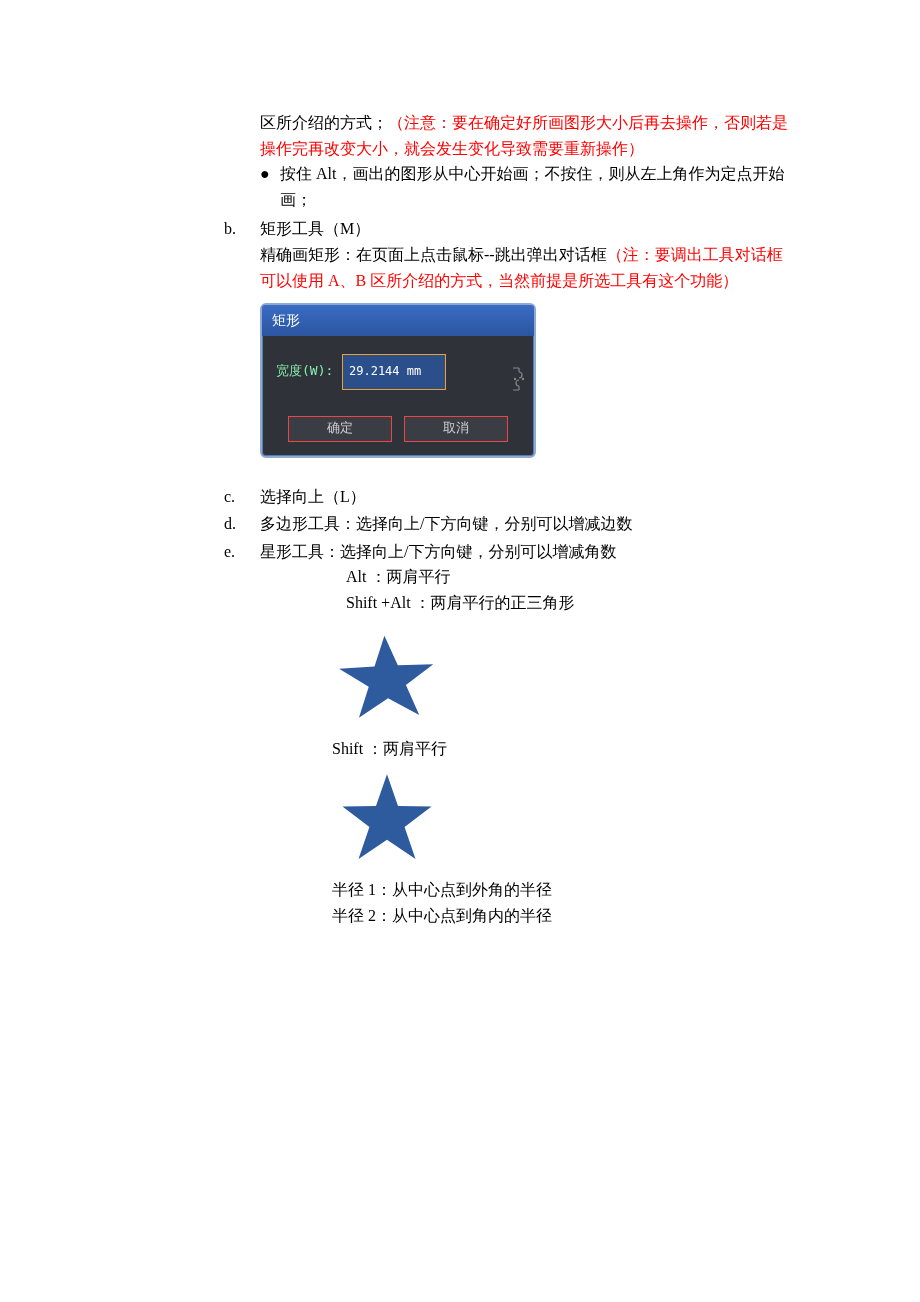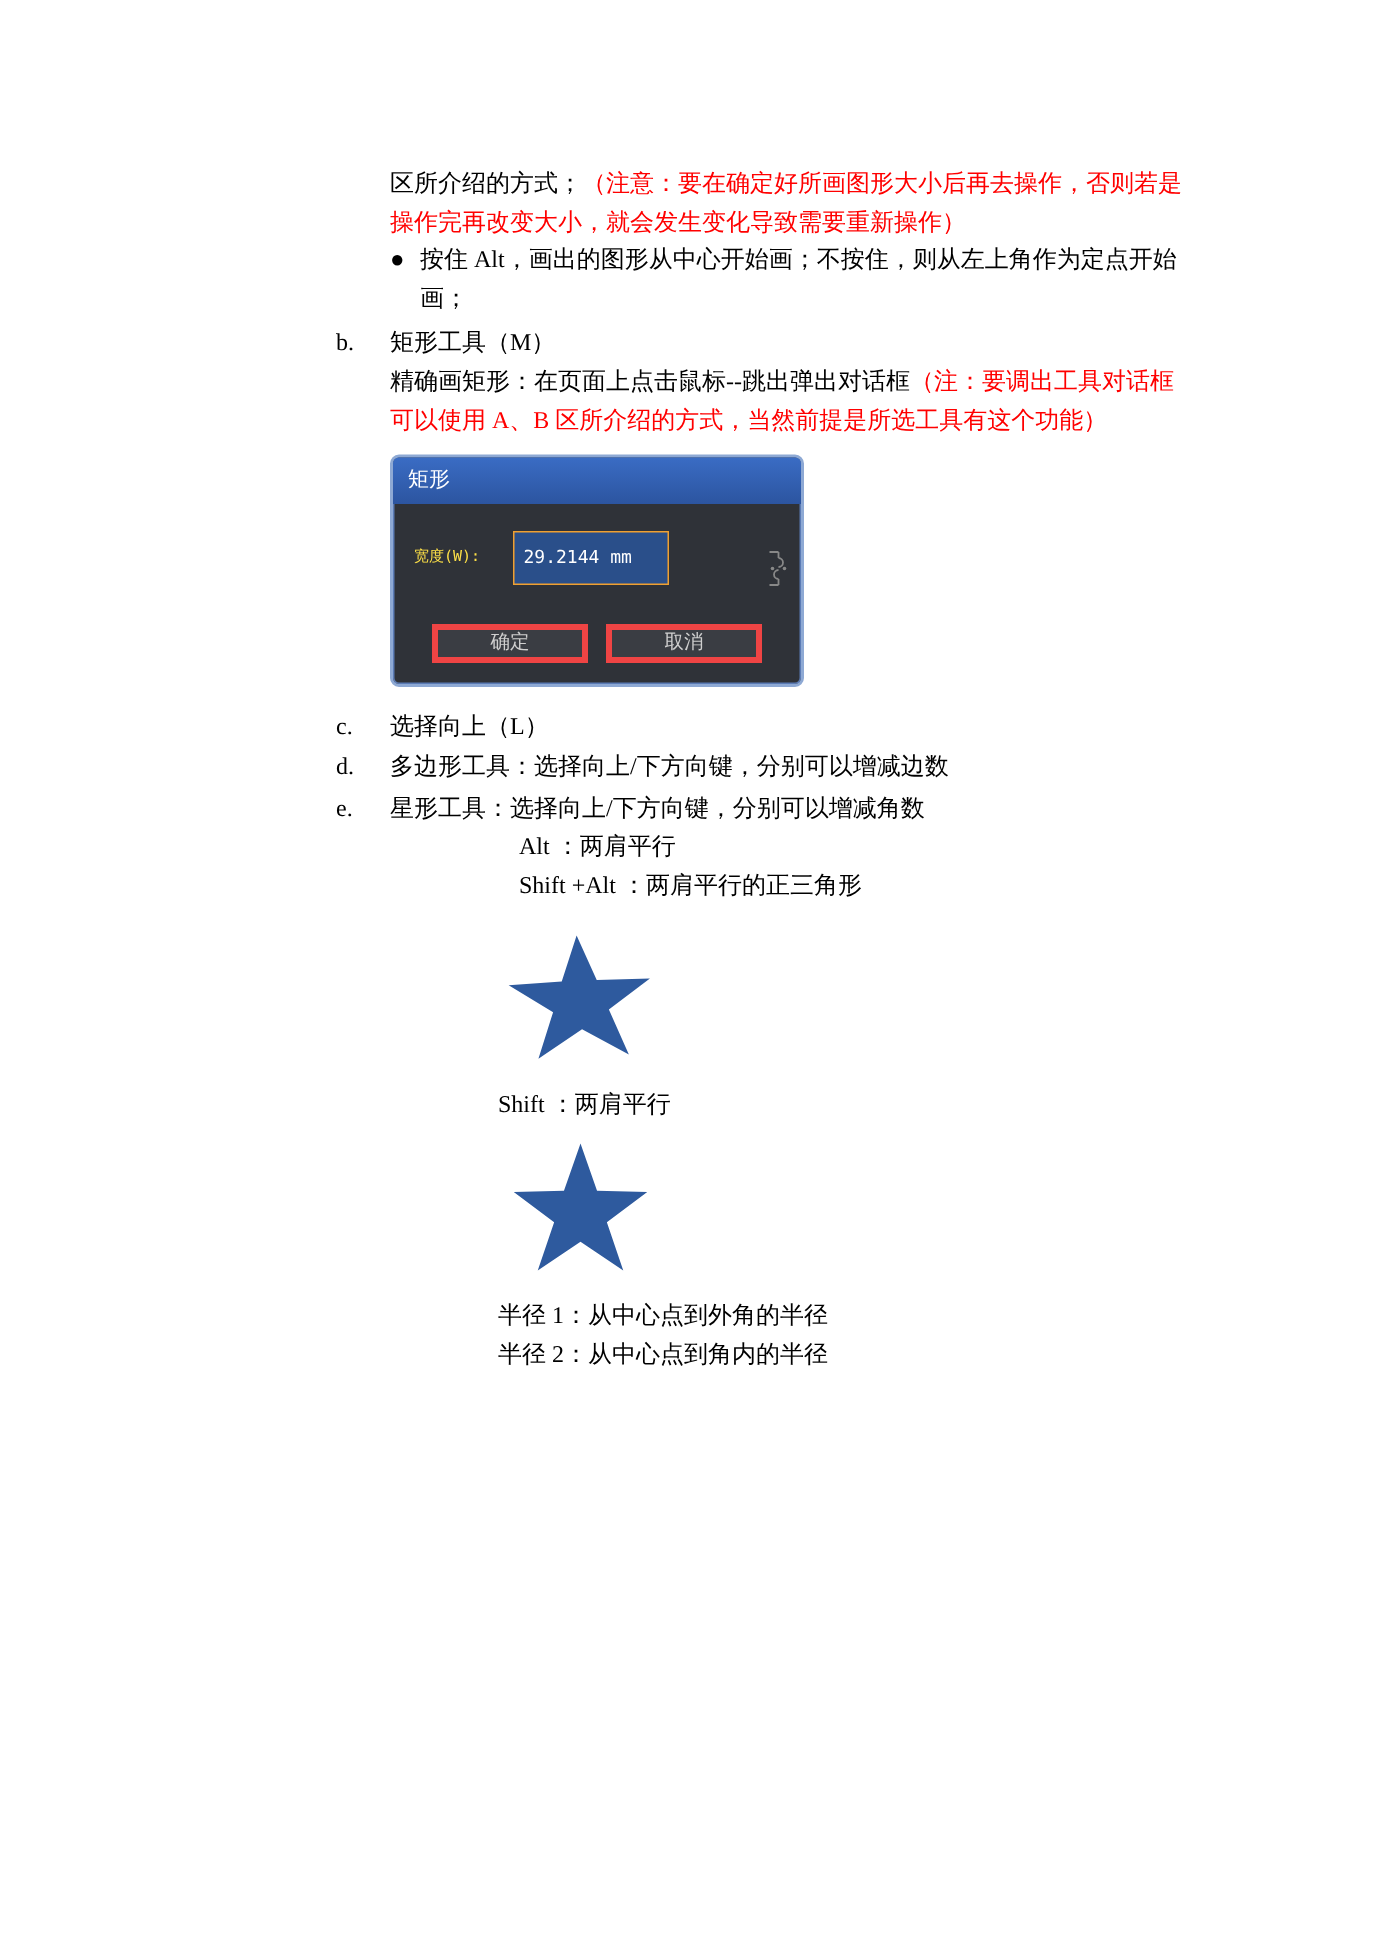--- a/index.html
+++ b/index.html
@@ -20,21 +20,21 @@
   .bullet-mark { flex-shrink: 0; width: 20px; }
   .bullet-text { flex: 1; }
   .item-row { display: flex; align-items: flex-start; margin-top: 2px; }
   .item-label { flex-shrink: 0; width: 36px; margin-left: -36px; }
   .item-body { flex: 1; }
 
   
   .dialog {
     width: 276px;
     margin-top: 10px;
-    margin-bottom: 12px;
+    margin-bottom: 24px;
     border: 2px solid #8ea9d4;
     border-radius: 6px;
     background: #2f3238;
     font-family: "SimSun", monospace;
     box-shadow: 0 0 0 1px #5b7bb5 inset;
   }
   .dialog-title {
     background: linear-gradient(#3a6cc4, #2c55a0);
     color: #ffffff;
     font-size: 14px;
@@ -44,22 +44,22 @@
   .dialog-body {
     padding: 18px 14px 8px 14px;
   }
   .field-row {
     display: flex;
     align-items: center;
     margin-bottom: 12px;
     position: relative;
   }
   .field-label {
-    color: #fde047;
-    font-size: 10px;
+    color: #86efac;
+    font-size: 13px;
     width: 66px;
   }
   .field-input {
     width: 104px;
     height: 36px;
     background: #4a4d53;
     border: 1px solid #222;
     color: #dcdcdc;
     font-family: monospace;
     font-size: 12px;
@@ -87,21 +87,21 @@
   .dialog-buttons {
     display: flex;
     gap: 12px;
     padding: 6px 26px 14px 26px;
     justify-content: center;
   }
   .dlg-btn {
     flex: 1;
     height: 26px;
     background: #3a3d43;
-    border: 4px solid #ef4444;
+    border: 1px solid #ef4444;
     color: #cfcfcf;
     font-size: 13px;
     display: flex;
     align-items: center;
     justify-content: center;
     font-family: "SimSun", serif;
   }
 
   .star-svg { display: block; }
   .star-block { margin-left: 72px; margin-top: 6px; margin-bottom: 6px; }

